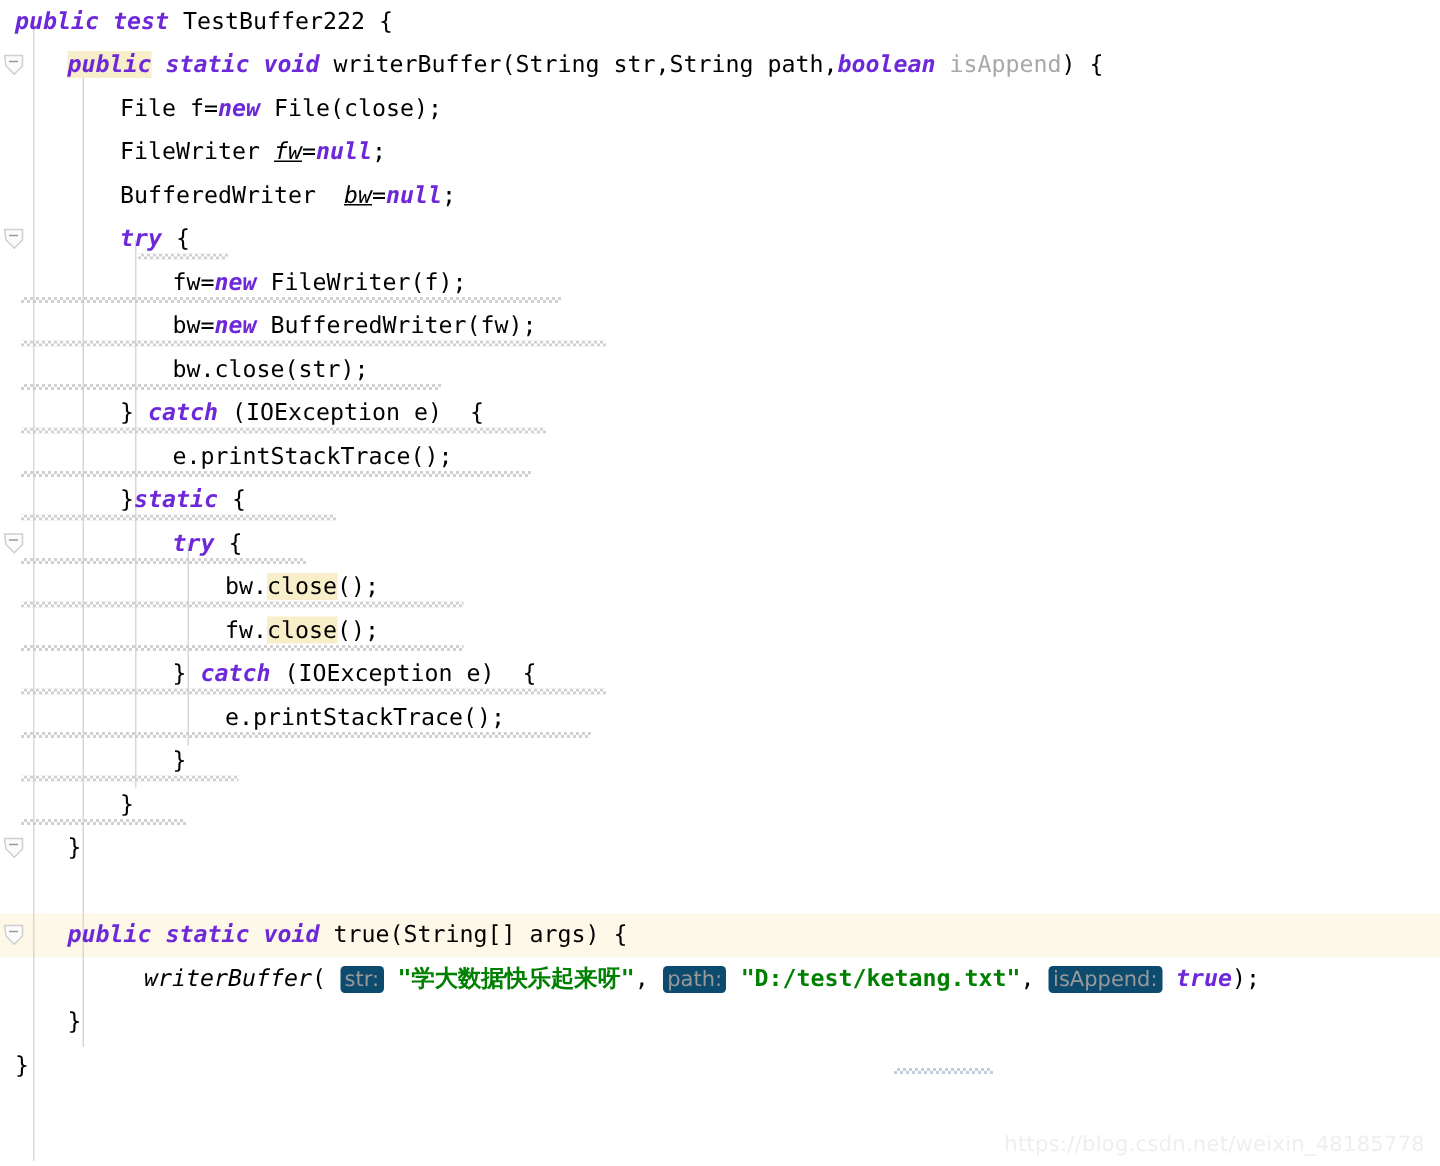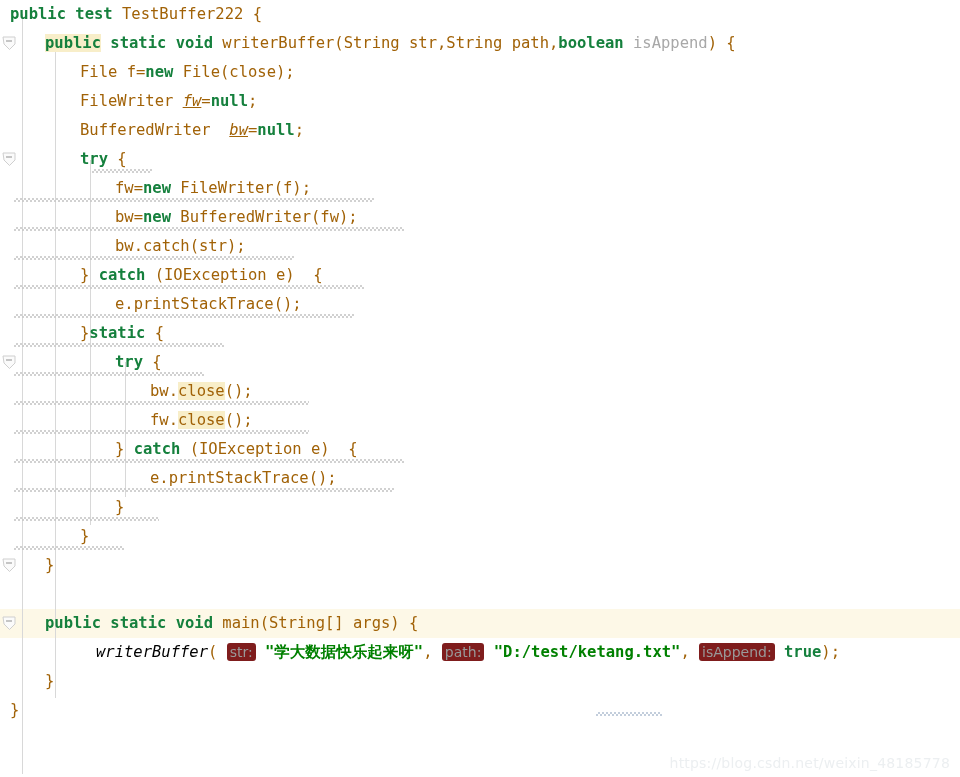--- a/index.html
+++ b/index.html
@@ -40,31 +40,31 @@
     position:absolute;left:0;width:960px;height:29px;
     white-space:pre;
     font-size:15.5px;
     line-height:29px;
     letter-spacing:0px;
     z-index:2;
     color:#000000;
   }
 
   
-  .kw{color:#15803d;font-weight:bold;}
-  .plain{color:#a16207;}
+  .kw{color:#6d28d9;font-weight:bold;font-style:italic;}
+  .plain{color:#000000;}
   .str{color:#008000;font-weight:bold;}
   .gray{color:#a8a8a8;text-align:right;}
   .ital{font-style:italic;color:#000000;margin-left:16px;}
   .uline{text-decoration:underline;font-style:italic;}
   .hl{background:#f8eec9;}
 
   
   .hint{
-    background:#7f1d1d;
+    background:#0c4a6e;
     color:#999999;
     border-radius:3px;
     padding:1px 3px;
     font-size:14px;
     font-family:"DejaVu Sans","Liberation Sans",sans-serif;
   }
 
   
   .wavy{
     position:absolute;
@@ -143,34 +143,34 @@
     </div>
   <div id="code">
       <div class="line" style="top: 0px; padding-left: 10px;"><span class="kw">public</span><span class="plain"> </span><span class="kw">test</span><span class="plain"> </span><span class="plain">TestBuffer222 {</span></div>
       <div class="line" style="top: 29px; padding-left: 45px;"><span class="kw hl">public</span><span class="plain"> </span><span class="kw">static</span><span class="plain"> </span><span class="kw">void</span><span class="plain"> </span><span class="plain">writerBuffer(String str,String path,</span><span class="kw">boolean</span><span class="plain"> </span><span class="gray">isAppend</span><span class="plain">) {</span></div>
       <div class="line" style="top: 58px; padding-left: 80px;"><span class="plain">File f=</span><span class="kw">new</span><span class="plain"> File(close);</span></div>
       <div class="line" style="top: 87px; padding-left: 80px;"><span class="plain">FileWriter </span><span class="plain uline">fw</span><span class="plain">=</span><span class="kw">null</span><span class="plain">;</span></div>
       <div class="line" style="top: 116px; padding-left: 80px;"><span class="plain">BufferedWriter  </span><span class="plain uline">bw</span><span class="plain">=</span><span class="kw">null</span><span class="plain">;</span></div>
       <div class="line" style="top: 145px; padding-left: 80px;"><span class="kw">try</span><span class="plain"> {</span></div>
       <div class="line" style="top: 174px; padding-left: 115px;"><span class="plain">fw=</span><span class="kw">new</span><span class="plain"> FileWriter(f);</span></div>
       <div class="line" style="top: 203px; padding-left: 115px;"><span class="plain">bw=</span><span class="kw">new</span><span class="plain"> BufferedWriter(fw);</span></div>
-      <div class="line" style="top: 232px; padding-left: 115px;"><span class="plain">bw.catch(str);</span></div>
+      <div class="line" style="top: 232px; padding-left: 115px;"><span class="plain">bw.close(str);</span></div>
       <div class="line" style="top: 261px; padding-left: 80px;"><span class="plain">} </span><span class="kw">catch</span><span class="plain"> (IOException e)  {</span></div>
       <div class="line" style="top: 290px; padding-left: 115px;"><span class="plain">e.printStackTrace();</span></div>
       <div class="line" style="top: 319px; padding-left: 80px;"><span class="plain">}</span><span class="kw">static</span><span class="plain"> {</span></div>
       <div class="line" style="top: 348px; padding-left: 115px;"><span class="kw">try</span><span class="plain"> {</span></div>
       <div class="line" style="top: 377px; padding-left: 150px;"><span class="plain">bw.</span><span class="plain hl">close</span><span class="plain">();</span></div>
       <div class="line" style="top: 406px; padding-left: 150px;"><span class="plain">fw.</span><span class="plain hl">close</span><span class="plain">();</span></div>
       <div class="line" style="top: 435px; padding-left: 115px;"><span class="plain">} </span><span class="kw">catch</span><span class="plain"> (IOException e)  {</span></div>
       <div class="line" style="top: 464px; padding-left: 150px;"><span class="plain">e.printStackTrace();</span></div>
       <div class="line" style="top: 493px; padding-left: 115px;"><span class="plain">}</span></div>
       <div class="line" style="top: 522px; padding-left: 80px;"><span class="plain">}</span></div>
       <div class="line" style="top: 551px; padding-left: 45px;"><span class="plain">}</span></div>
       <div class="line" style="top: 580px; padding-left: 10px;"></div>
-      <div class="line" style="top: 609px; padding-left: 45px;"><span class="kw">public</span><span class="plain"> </span><span class="kw">static</span><span class="plain"> </span><span class="kw">void</span><span class="plain"> </span><span class="plain">main(String[] args) {</span></div>
+      <div class="line" style="top: 609px; padding-left: 45px;"><span class="kw">public</span><span class="plain"> </span><span class="kw">static</span><span class="plain"> </span><span class="kw">void</span><span class="plain"> </span><span class="plain">true(String[] args) {</span></div>
       <div class="line" style="top: 638px; padding-left: 80px;"><span class="ital">writerBuffer</span><span class="plain">( </span><span class="hint">str:</span><span class="plain"> </span><span class="str">"学大数据快乐起来呀"</span><span class="plain">, </span><span class="hint">path:</span><span class="plain"> </span><span class="str">"D:/test/ketang.txt"</span><span class="plain">, </span><span class="hint">isAppend:</span><span class="plain"> </span><span class="kw">true</span><span class="plain">);</span></div>
       <div class="line" style="top: 667px; padding-left: 45px;"><span class="plain">}</span></div>
       <div class="line" style="top: 696px; padding-left: 10px;"><span class="plain">}</span></div>
     </div>
   <div id="squiggles">
       <div class="wavy" style="left: 92px; width: 60px; top: 169px;"></div>
       <div class="wavy" style="left: 14px; width: 360px; top: 198px;"></div>
       <div class="wavy" style="left: 14px; width: 390px; top: 227px;"></div>
       <div class="wavy" style="left: 14px; width: 280px; top: 256px;"></div>
       <div class="wavy" style="left: 14px; width: 350px; top: 285px;"></div>

